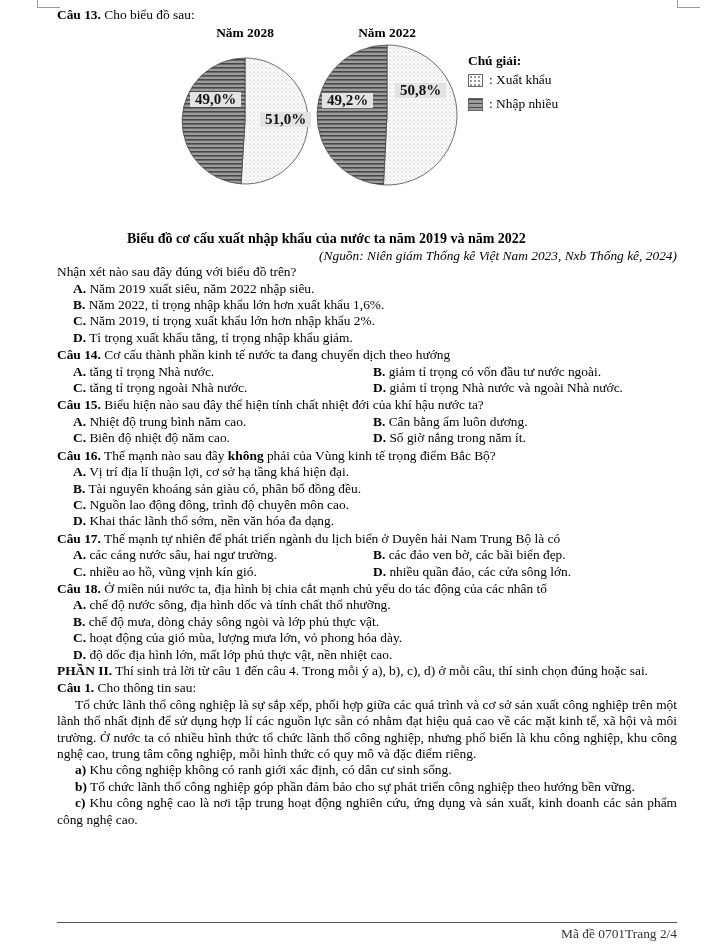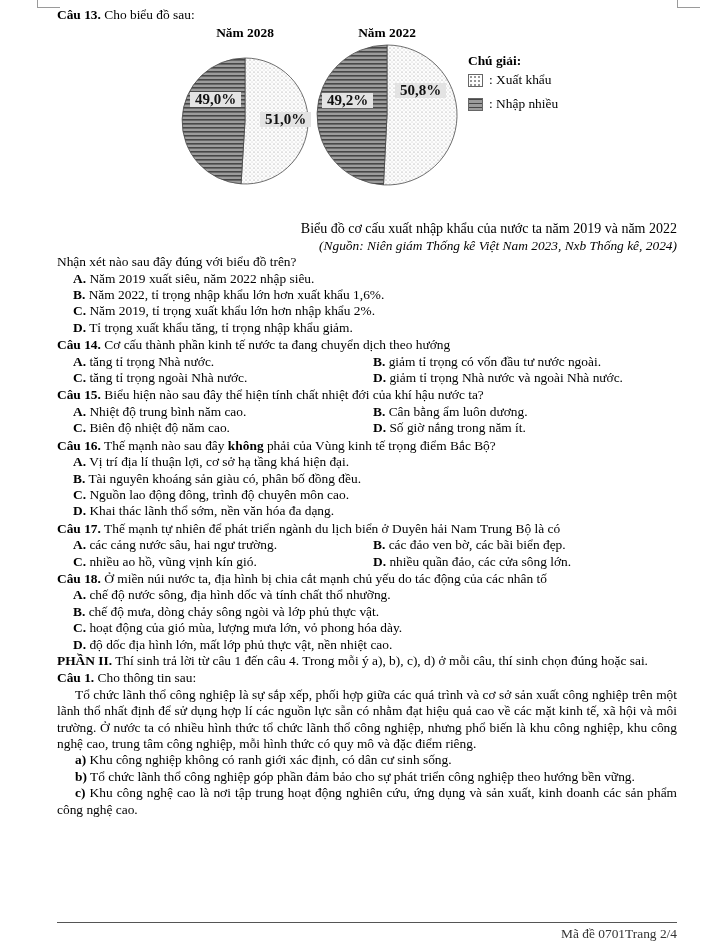--- a/index.html
+++ b/index.html
@@ -12,21 +12,21 @@
   .page { position:absolute; inset:0; background:#fff;padding-left:28px; }
   .cropmark { position:absolute; }
   .cropmark.tl { left:37px; top:0; width:23px; height:8px; border-left:1px solid #9a9a9a; border-bottom:1px solid #9a9a9a; }
   .cropmark.tr { left:677px; top:0; width:23px; height:8px; border-left:1px solid #9a9a9a; border-bottom:1px solid #9a9a9a; }
   .content { position:absolute; left:57px; top:6px; width:620px; }
   p { margin:0; }
   b { font-weight:bold; }
   .qhead { margin-top:1px; }
   .opt { padding-left:16px; }
   .optgrid { display:grid; grid-template-columns:300px 1fr; padding-left:16px; }
-  .caption { font-weight:normal; font-size:14px; text-align:right; margin-left:70px; margin-top:6px; }
+  .caption { font-weight:bold; font-size:14px; text-align:left; margin-left:70px; margin-top:16px; }
   .source { font-style:italic; text-align:right; }
   .just { text-align:justify; }
   .pindent { text-indent:18px; }
   
   .chartblock { position:relative; height:192px; }
   .pie-title { position:absolute; top:2px; width:120px; text-align:center; font-weight:bold; }
   .pie-title.t2019 { left:128px; }
   .pie-title.t2022 { left:270px; }
   .chart-svg { position:absolute; left:0; top:0; }
   .plabel {

